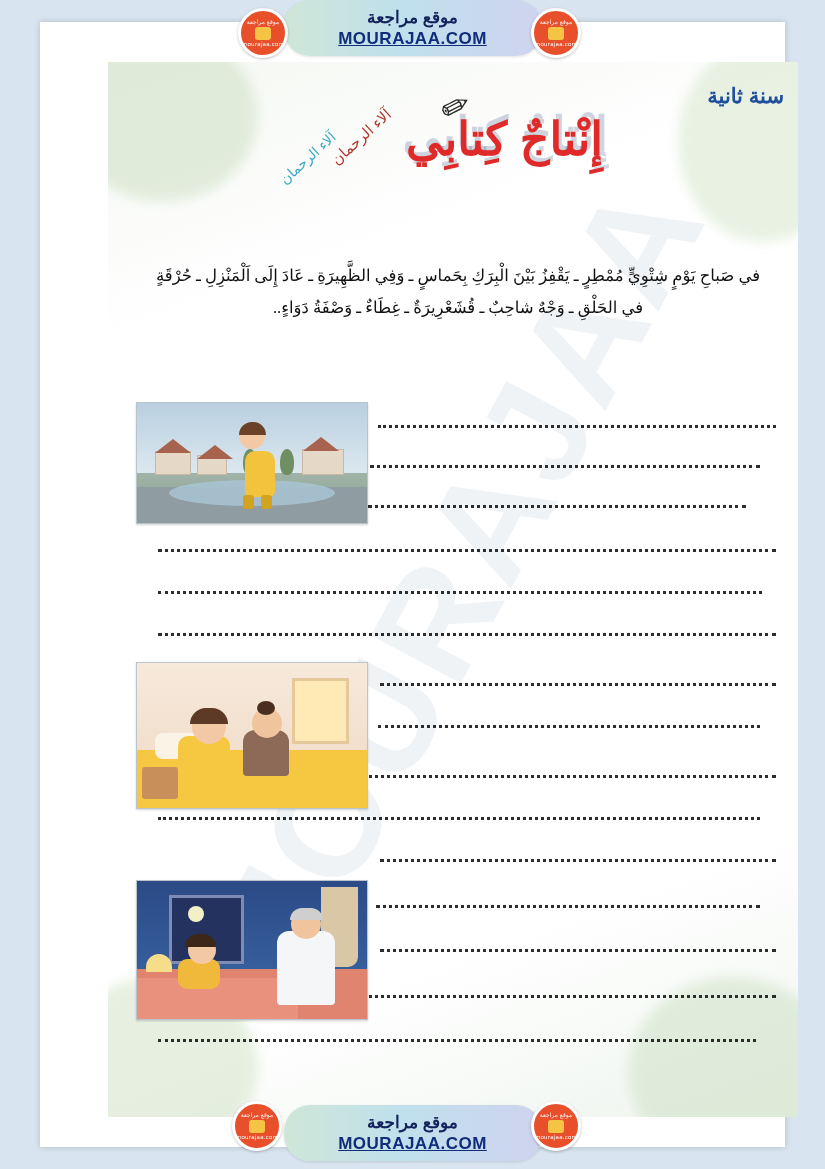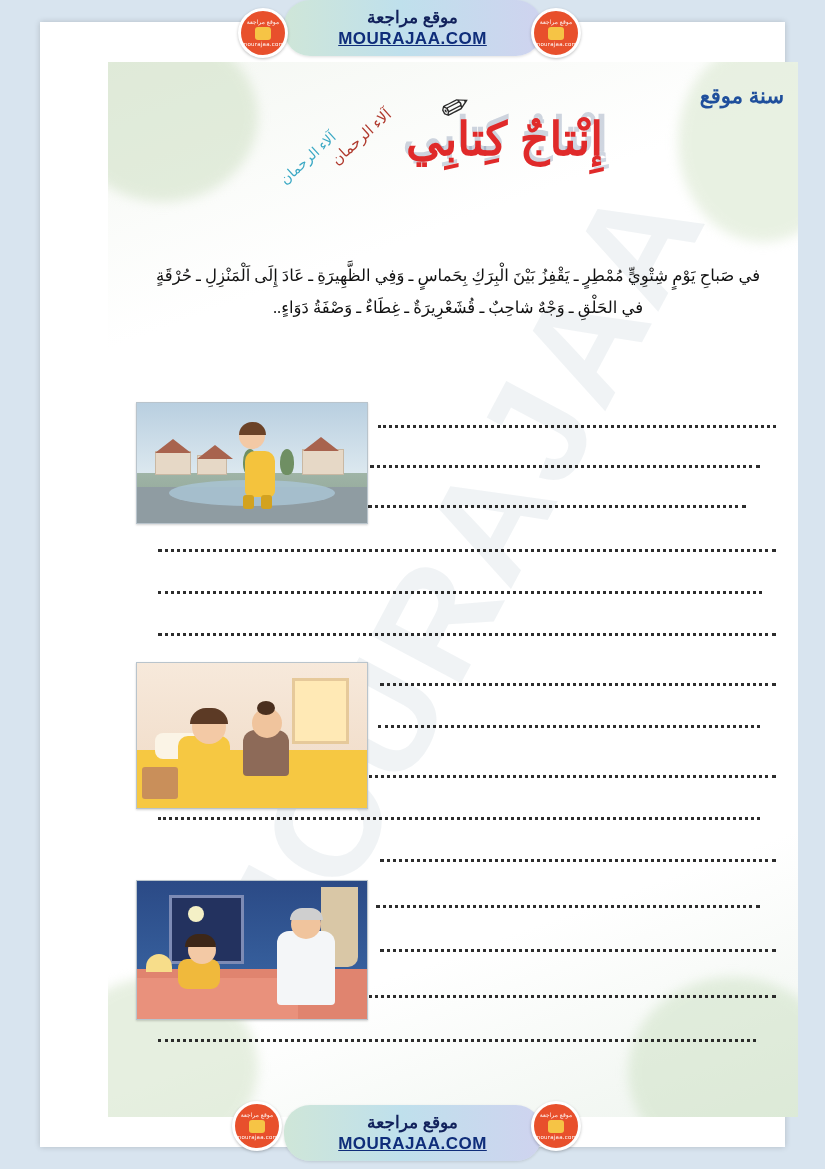--- a/index.html
+++ b/index.html
@@ -334,21 +334,21 @@
     <div class="leaf-tl"></div>
     <div class="leaf-tr"></div>
     <div class="leaf-bl"></div>
     <div class="leaf-br"></div>
 
     <div class="watermark">
       <span>MOURAJAA</span>
     </div>
 
     <div class="header-row">
-      <div class="grade">سنة موقع</div>
+      <div class="grade">سنة ثانية</div>
       <div class="title-shadow">إِنْتاجٌ كِتابِي</div>
       <div class="title-main">إِنْتاجٌ كِتابِي</div>
       <div class="feather">✐</div>
       <div class="author-note">آلاء الرحمان</div>
       <div class="author-note2">آلاء الرحمان</div>
     </div>
 
     <div class="word-bank">في صَباحِ يَوْمٍ شِتْوِيٍّ مُمْطِرٍ ـ يَقْفِزُ بَيْنَ الْبِرَكِ بِحَماسٍ ـ وَفِي الظَّهِيرَةِ ـ عَادَ إِلَى اَلْمَنْزِلِ ـ حُرْقَةٍ في الحَلْقِ ـ وَجْهٌ شاحِبٌ ـ قُشَعْرِيرَةٌ ـ غِطَاءٌ ـ وَصْفَةُ دَوَاءٍ..</div>
 
     <div class="lines">

